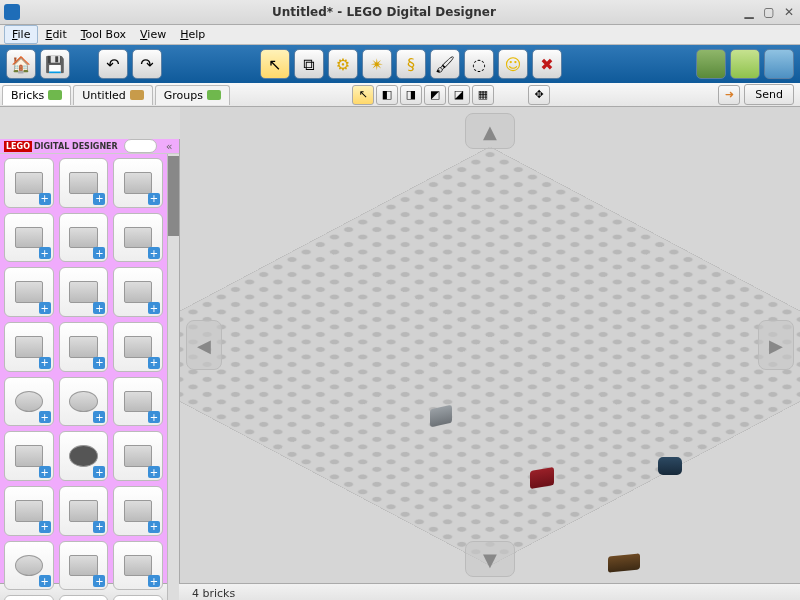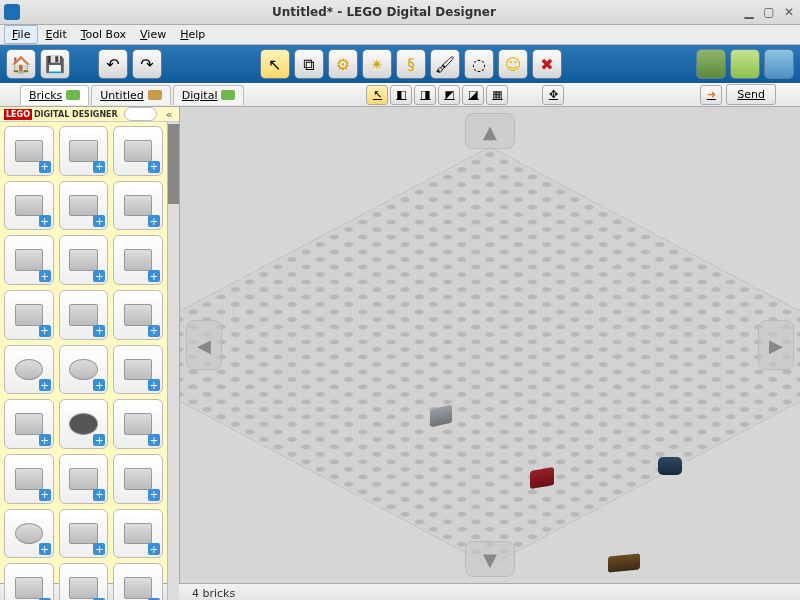--- a/index.html
+++ b/index.html
@@ -19,35 +19,35 @@
   .menubar .menuitem.first { border:1px solid #9db8d2; background:#e3eefb; border-radius:2px;}
 
   
   .toolbar-top { height:38px; background:linear-gradient(#2f78b7,#0f5a9a); display:flex; align-items:center; padding:0 6px; gap:4px;}
   .tbtn { width:30px; height:30px; background:linear-gradient(#fdfdfd,#d6d6d6); border:1px solid #5b7fa3; border-radius:5px; display:flex; align-items:center; justify-content:center; cursor:pointer; font-size:16px;}
   .tbtn.sel { background:linear-gradient(#fff2b8,#ffd86b); }
   .tgap { width:20px; }
   .tspacer { flex:1; }
 
   
-  .subbar { height:24px; background:linear-gradient(#f8f8f8,#e6e6e6); border-bottom:1px solid #aaa; display:flex; align-items:center; padding:0 20px;text-decoration:underline;}
+  .subbar { height:24px; background:linear-gradient(#f8f8f8,#e6e6e6); border-bottom:1px solid #aaa; display:flex; align-items:center; padding:0 2px;}
   .tab { padding:3px 8px; border:1px solid #bbb; border-bottom:none; border-radius:3px 3px 0 0; background:#f3f3f3; margin-right:2px; display:flex; align-items:center; gap:4px; cursor:pointer; font-size:11px;}
   .tab.active { background:#fff; }
   .tab .ticon { width:14px; height:10px; border-radius:2px;}
   .smalltools { display:flex; gap:2px; margin-left:120px;}
   .sbtn { width:22px; height:20px; background:linear-gradient(#fafafa,#e2e2e2); border:1px solid #aaa; border-radius:3px; display:flex; align-items:center; justify-content:center; cursor:pointer; font-size:11px;}
   .sbtn.sel { background:linear-gradient(#fff2b8,#ffd86b); }
   .sendgrp { margin-left:auto; display:flex; align-items:center; gap:4px; padding-right:4px;}
   .sendbtn { padding:3px 10px; border:1px solid #aaa; border-radius:3px; background:linear-gradient(#fafafa,#e4e4e4); cursor:pointer;}
 
   
   .main { display:flex; height:calc(600px - 22px - 20px - 38px - 24px - 20px); }
 
   
-  .sidebar { width:180px; background:#fef9c3; border-right:1px solid #aaa; display:flex; flex-direction:column;}
+  .sidebar { width:180px; background:#f0abfc; border-right:1px solid #aaa; display:flex; flex-direction:column;margin-top:32px;}
   .sidehdr { height:20px; display:flex; align-items:center; padding:0 4px; gap:6px; border-bottom:1px solid #ccc;}
   .logo { font-size:8px; font-weight:bold; color:#333;}
   .logo .red { background:#c00; color:#fff; padding:1px 2px; margin-right:2px;}
   .search { flex:1; height:14px; background:#fff; border:1px solid #bbb; border-radius:7px;}
   .collapse { width:12px; text-align:center; cursor:pointer; color:#666;}
   .brickgrid { flex:1; overflow:hidden; padding:4px; display:grid; grid-template-columns:repeat(3,1fr); gap:5px; align-content:start;}
   .brickcell { aspect-ratio:1; background:linear-gradient(#fff,#eee); border:1px solid #bbb; border-radius:6px; position:relative; display:flex; align-items:center; justify-content:center; cursor:pointer;}
   .brickcell::after { content:"+"; position:absolute; right:2px; bottom:2px; width:12px; height:12px; background:#3a8fd8; color:#fff; font-size:10px; border-radius:2px; display:flex; align-items:center; justify-content:center;}
   .brickshape { width:60%; height:45%; background:linear-gradient(#ddd,#bbb); border:1px solid #999; border-radius:2px;}
   .scrolly { width:12px; background:#ddd; border-left:1px solid #bbb;}
@@ -120,21 +120,21 @@
 <div class="subbar">
   <div class="tab active">
     <span>Bricks</span>
     <span class="ticon" style="background:#6fb84d"></span>
   </div>
   <div class="tab">
     <span>Untitled</span>
     <span class="ticon" style="background:#c89b4a"></span>
   </div>
   <div class="tab">
-    <span>Digital</span>
+    <span>Groups</span>
     <span class="ticon" style="background:#6fb84d"></span>
   </div>
   <div class="smalltools">
     <div class="sbtn sel">↖</div>
     <div class="sbtn">◧</div>
     <div class="sbtn">◨</div>
     <div class="sbtn">◩</div>
     <div class="sbtn">◪</div>
     <div class="sbtn">▦</div>
     <div style="width:30px"></div>

